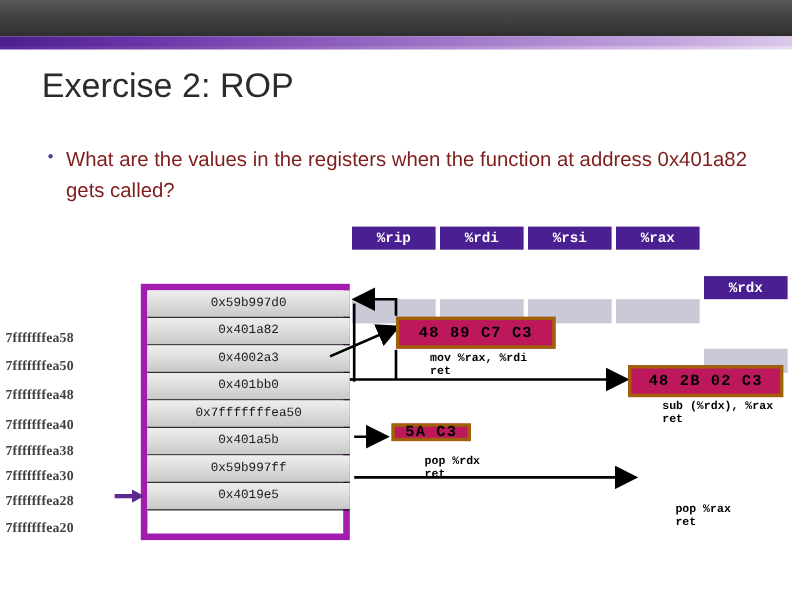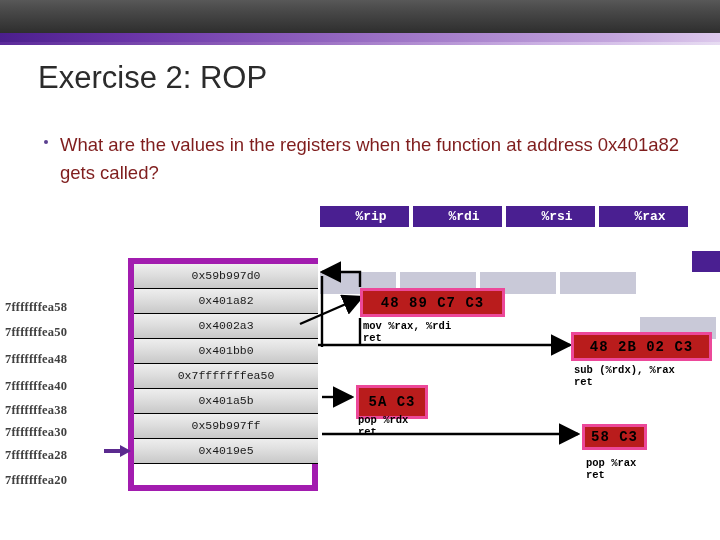--- a/index.html
+++ b/index.html
@@ -46,21 +46,21 @@
     font-family:"Liberation Sans", sans-serif;
   }
 
   
   .regtable{position:absolute;left:320px;top:206px;}
   .regrow{display:flex;}
   .regrow.hdr .cell{
     background:#4a1f91;color:#ffffff;
     font-family:"Liberation Mono", monospace;
     font-weight:bold;font-size:13px;
-    height:21px;line-height:21px;text-align:center;padding-left:13px;
+    height:21px;line-height:21px;text-align:center;
   }
   .regrow.blank .cell{
     background:#c9c9d8;height:22px;
   }
   .regtable .cell{width:76px;margin-right:4px;}
   .regtable .cell:last-child{margin-right:0;margin-top:45px;}
 
   
   .addr{
     position:absolute;left:5px;
@@ -82,31 +82,31 @@
     font-family:"Liberation Mono", monospace;
     font-size:11.5px;color:#1a1a1a;
     text-align:center;line-height:24px;
   }
 
   
   .rsp-arrow{position:absolute;left:104px;top:444px;width:28px;height:14px;}
 
   
   .codebox{
-    position:absolute;border:3px solid #ec4899;background:#b91c1c;box-sizing:border-box;
+    position:absolute;border:3px solid #a16207;background:#be185d;box-sizing:border-box;
     font-family:"Liberation Mono", monospace;
     font-weight:bold;color:#000;
     display:flex;align-items:center;justify-content:center;
     letter-spacing:1px;
   }
   .codelbl{
     position:absolute;
     font-family:"Liberation Mono", monospace;
     font-weight:bold;font-size:10.5px;color:#000;
-    white-space:pre;line-height:12px;
+    white-space:pre;line-height:12px;padding-left:28px;
   }
 
   svg.conn{position:absolute;left:0;top:0;width:720px;height:540px;pointer-events:none;}
 </style>
 </head>
 <body>
 
 <div id="slide">
 
   <div class="hdr-dark"></div>
@@ -185,21 +185,20 @@
   </svg>
 
   <div class="codebox" style="left:360px;top:288px;width:145px;height:29px;font-size:14px;">48 89 C7 C3</div>
   <div class="codelbl" style="left:363px;top:320px;">mov %rax, %rdi
 ret</div>
 
   <div class="codebox" style="left:571px;top:332px;width:141px;height:29px;font-size:14px;text-align:right;">48 2B 02 C3</div>
   <div class="codelbl" style="left:574px;top:364px;">sub (%rdx), %rax
 ret</div>
 
-  <div class="codebox" style="left:356px;top:385px;width:72px;height:34px;font-size:14px;">5A C3</div>
+  <div class="codebox" style="left:356px;top:385px;width:72px;height:16px;font-size:14px;">5A C3</div>
   <div class="codelbl" style="left:358px;top:414px;">pop %rdx
 ret</div>
 
-  <div class="codebox" style="left:582px;top:424px;width:65px;height:26px;font-size:14px;">58 C3</div>
   <div class="codelbl" style="left:586px;top:457px;">pop %rax
 ret</div>
 
 </div>
 
 </body></html>

